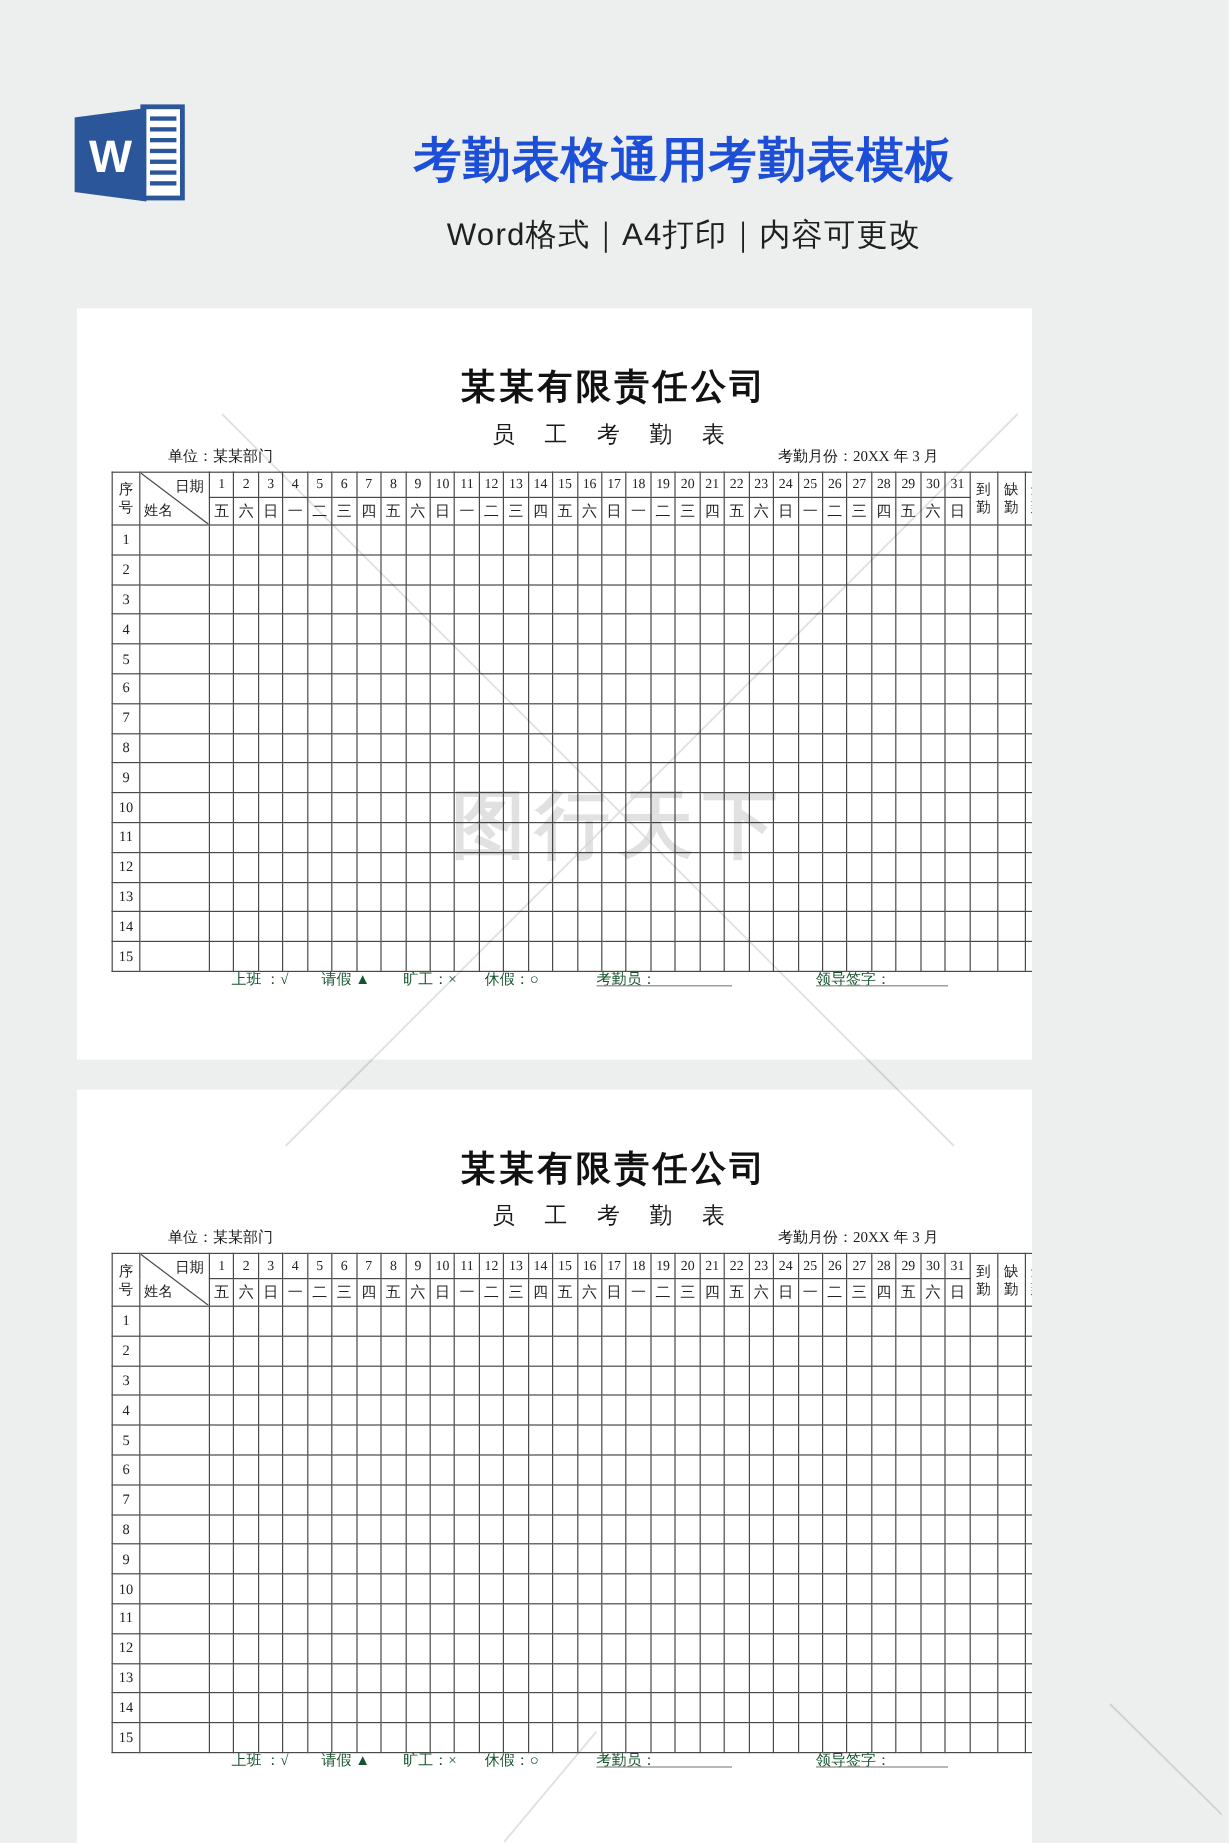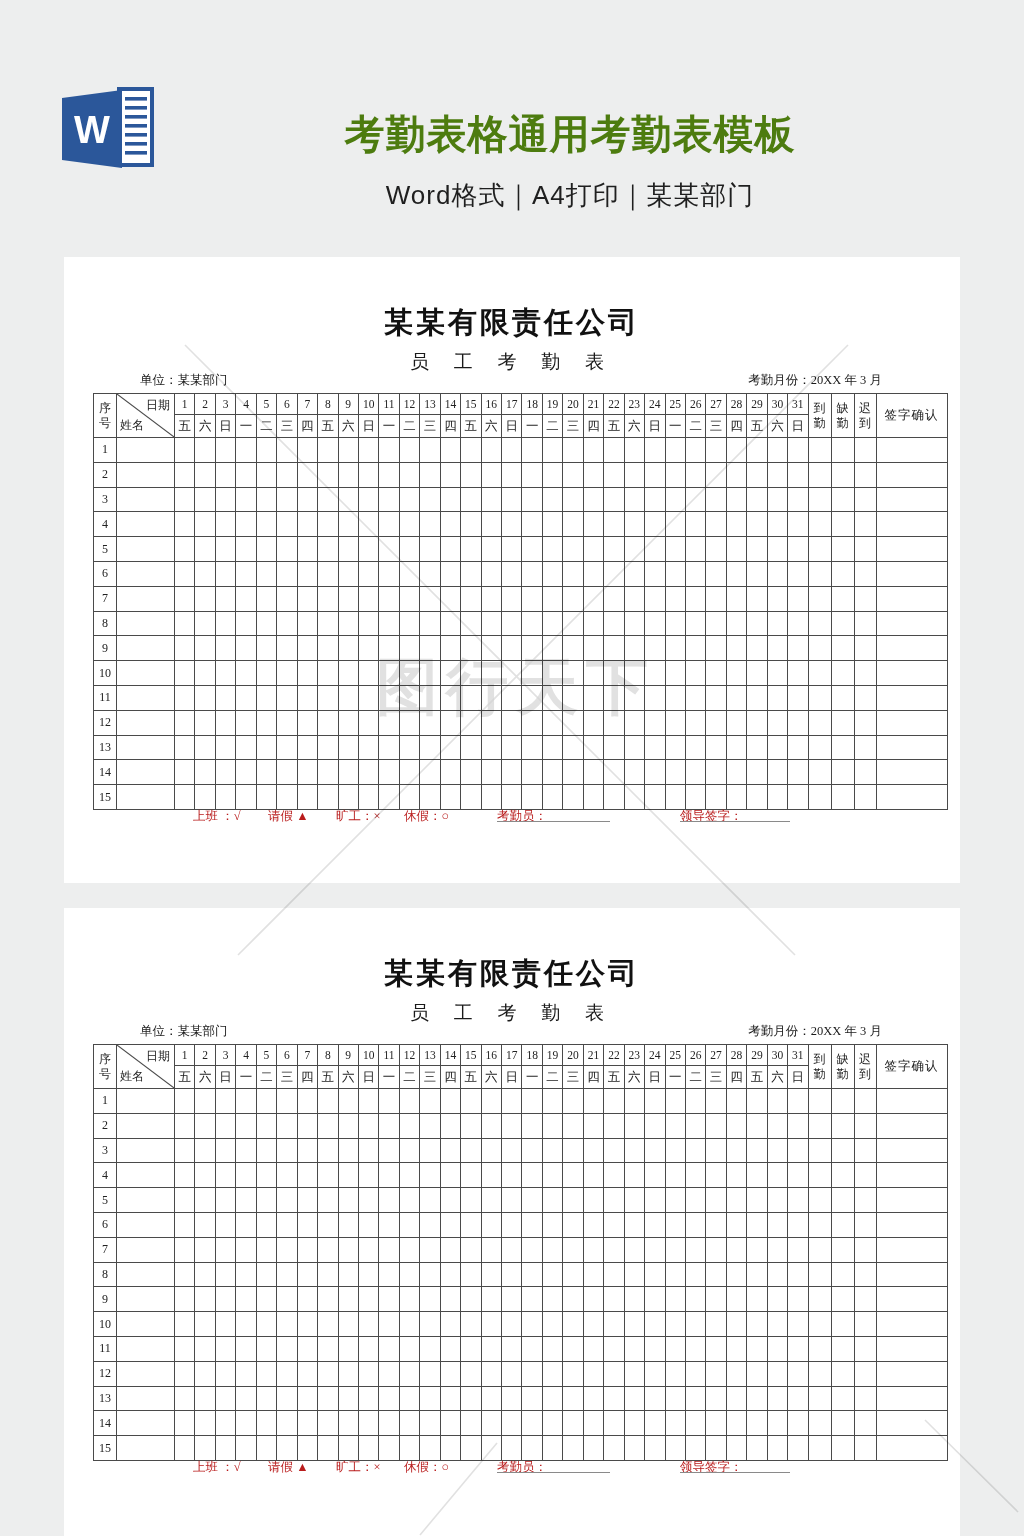--- a/index.html
+++ b/index.html
@@ -8,28 +8,28 @@
     background:#edeeee;
     font-family:"Liberation Serif","DejaVu Serif",serif;
     color:#1c1c1c;
   }
   
   .top-header{position:absolute;left:0;top:0;width:1024px;height:257px;}
   .word-icon{position:absolute;left:62px;top:86px;width:94px;height:86px;}
   .title-block{position:absolute;left:200px;top:0;width:740px;text-align:center;}
   .main-title{
     margin-top:112px;font-family:"Liberation Sans","DejaVu Sans",sans-serif;
-    font-size:40px;font-weight:bold;color:#4d7c0f;letter-spacing:1px;line-height:1.1;
+    font-size:40px;font-weight:bold;color:#1d4ed8;letter-spacing:1px;line-height:1.1;
   }
   .sub-title{
     margin-top:22px;font-family:"Liberation Sans","DejaVu Sans",sans-serif;
     font-size:26px;font-weight:500;color:#1f1f1f;letter-spacing:1px;
   }
   
-  .page{position:absolute;left:64px;width:896px;background:#ffffff;overflow:hidden;}
+  .page{position:absolute;left:64px;width:796px;background:#ffffff;overflow:hidden;}
   #page1{top:257px;height:626px;}
   #page2{top:908px;height:628px;}
   .company-title{position:absolute;left:0;top:46px;width:896px;text-align:center;
     font-size:29px;font-weight:bold;letter-spacing:3px;color:#111;}
   .sheet-title{position:absolute;left:0;top:92px;width:896px;text-align:center;
     font-size:19px;letter-spacing:10px;color:#1a1a1a;}
   .unit-line{position:absolute;left:76px;top:115px;font-size:12.5px;color:#1a1a1a;}
   .month-line{position:absolute;right:78px;top:115px;font-size:12.5px;color:#1a1a1a;}
   
   .att-table{
@@ -44,21 +44,21 @@
   td.c-serial{width:22px;font-size:12px;line-height:1.25;}
   td.c-diag{width:57px;position:relative;text-align:center;}
   td.c-sum{width:22px;font-size:12px;line-height:1.25;}
   td.c-late{width:21px;font-size:12px;line-height:1.25;}
   td.c-sign{width:70px;font-size:12.5px;letter-spacing:1px;}
   .diag-svg{position:absolute;left:0;top:0;width:100%;height:100%;}
   .diag-top{position:absolute;top:3px;right:4px;font-size:12px;}
   .diag-bottom{position:absolute;bottom:3px;left:3px;font-size:12px;}
   
   .legend{position:absolute;left:0;top:551px;width:896px;height:20px;
-    font-size:12.5px;color:#b91c1c;}
+    font-size:12.5px;color:#14532d;}
   .legend span{position:absolute;top:0;white-space:nowrap;}
   .lg-0{left:129px;} .lg-1{left:204px;} .lg-2{left:272px;} .lg-3{left:340px;}
   .lg-att{left:433px;} .lg-lead{left:616px;}
   .blank-line{display:inline-block;border-bottom:1px solid #8a8a8a;height:13px;vertical-align:bottom;}
   .bl-att{width:113px;} .bl-lead{width:110px;}
   
   .wm-overlay{position:absolute;left:0;top:0;width:1024px;height:1536px;
     pointer-events:none;mix-blend-mode:multiply;z-index:5;}
 </style>
 </head>
@@ -78,21 +78,21 @@
         <rect x="63" y="56" width="22" height="3.6"></rect>
         <rect x="63" y="65" width="22" height="3.6"></rect>
       </g>
 
       <polygon points="0,12 60,4 60,82 0,74" fill="#2b579a"></polygon>
       <text x="30" y="57" text-anchor="middle" font-family="Liberation Sans, DejaVu Sans, sans-serif" font-size="38" font-weight="bold" fill="#ffffff">W</text>
     </svg>
   </div>
   <div class="title-block">
     <div class="main-title">考勤表格通用考勤表模板</div>
-    <div class="sub-title">Word格式｜A4打印｜某某部门</div>
+    <div class="sub-title">Word格式｜A4打印｜内容可更改</div>
   </div>
 </div>
 
 <div class="page" id="page1">
   <div class="company-title">某某有限责任公司</div>
   <div class="sheet-title">员 工 考 勤 表</div>
   <div class="unit-line">单位：某某部门</div>
   <div class="month-line">考勤月份：20XX 年 3 月</div>
 
   <table class="att-table">

